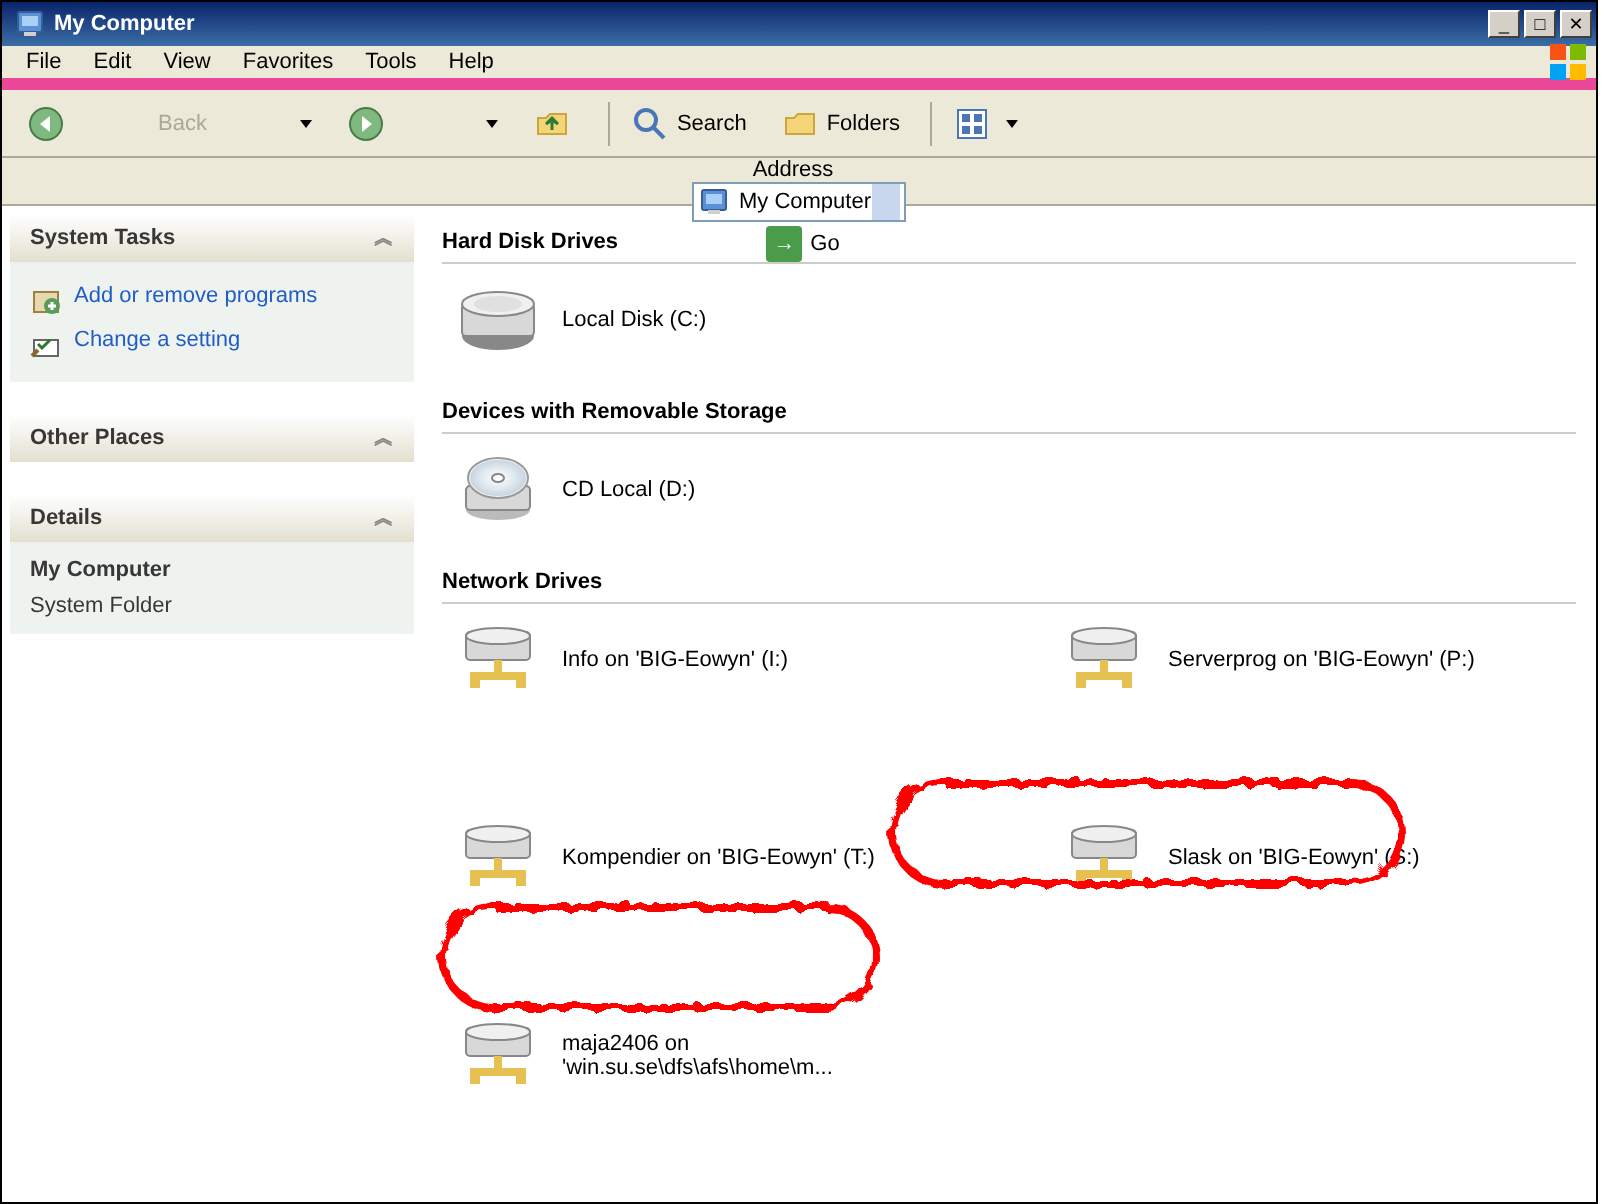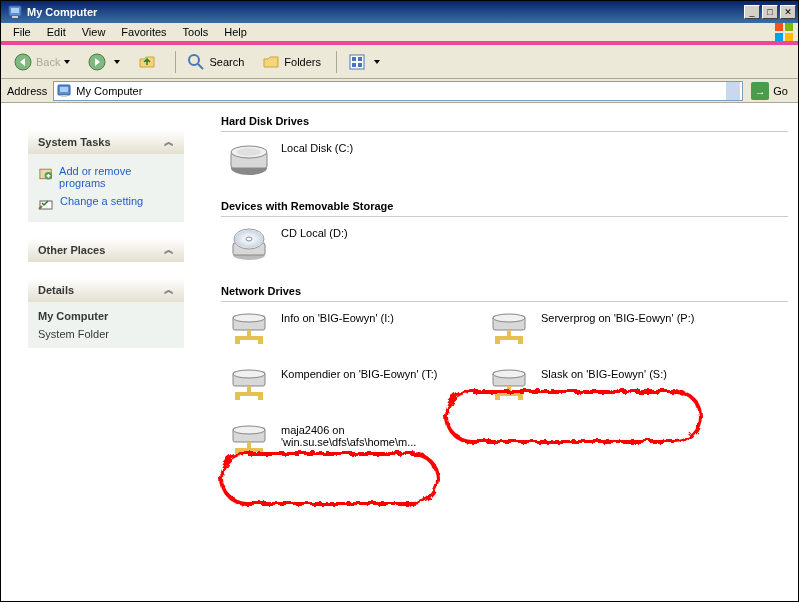--- a/index.html
+++ b/index.html
@@ -2,53 +2,53 @@
 <html><head>
 <meta charset="utf-8">
 <style>
 * { box-sizing: border-box; margin: 0; padding: 0; font-family: Tahoma, sans-serif; font-size: 11px; }
 body { background: #fff; }
 .window { width: 799px; height: 602px; border: 1px solid #000; background: #fff; display: flex; flex-direction: column; }
 .titlebar { background: linear-gradient(to bottom, #0a246a, #3a6ea5); height: 22px; display: flex; align-items: center; color: #fff; padding: 0 2px; }
 .titlebar .icon { width: 16px; height: 16px; margin: 0 4px; }
 .titlebar .title { font-weight: bold; flex: 1; }
 .titlebar .winbtn { width: 16px; height: 14px; background: #d4d0c8; border: 1px solid #fff; border-right-color: #404040; border-bottom-color: #404040; margin-left: 2px; display: flex; align-items: center; justify-content: center; font-size: 9px; color: #000; cursor: pointer; }
-.menubar { background: #ece9d8; height: 22px; display: flex; align-items: center; padding: 0 4px; border-bottom: 4px solid #ec4899; position: relative; }
+.menubar { background: #ece9d8; height: 22px; display: flex; align-items: center; padding: 0 4px; border-bottom: 6px solid #ec4899; position: relative; }
 .menubar .menuitem { padding: 3px 8px; cursor: pointer; }
 .menubar .winlogo { position: absolute; right: 4px; width: 20px; height: 20px; }
 .toolbar { background: #ece9d8; height: 34px; display: flex; align-items: center; padding: 0 6px; border-bottom: 1px solid #aca899; }
 .toolbar .btn { display: flex; align-items: center; padding: 2px 6px; margin-right: 4px; cursor: pointer; border: 1px solid transparent; border-radius: 3px; height: 26px; }
-.toolbar .btn.disabled { color: #aca899; cursor: default; }
+.toolbar .btn.disabled { color: #aca899; cursor: default; gap: 43px; }
 .toolbar .btn .ico { width: 18px; height: 18px; margin-right: 4px; }
 .toolbar .drop { width: 0; height: 0; border-left: 3px solid transparent; border-right: 3px solid transparent; border-top: 4px solid #000; margin-left: 4px; }
 .toolbar .sep { width: 1px; height: 22px; background: #aca899; margin: 0 4px; }
-.addressbar { background: #ece9d8; height: 24px; display: flex; align-items: center; padding: 0 6px; border-bottom: 1px solid #aca899; }
+.addressbar { background: #ece9d8; height: 24px; display: flex; align-items: center; padding: 0 6px; border-bottom: 1px solid #aca899; flex-direction: column; }
 .addressbar .label { margin-right: 6px; }
 .addressbar .addrbox { flex: 1; background: #fff; border: 1px solid #7f9db9; height: 20px; display: flex; align-items: center; padding: 0 2px; }
 .addressbar .addrbox .ico2 { width: 16px; height: 16px; margin-right: 4px; }
 .addressbar .addrbox span { flex: 1; }
 .addressbar .addrbox .drop2 { width: 14px; background: #c9d8ef; height: 18px; display: flex; align-items: center; justify-content: center; }
 .addressbar .gobtn { display: flex; align-items: center; margin-left: 4px; padding: 2px 4px; cursor: pointer; }
 .addressbar .gobtn .goicon { width: 18px; height: 18px; background: #4a9b4a; border-radius: 2px; margin-right: 4px; display: flex; align-items: center; justify-content: center; color: #fff; }
 .content { flex: 1; display: flex; overflow: hidden; }
-.sidebar { width: 210px; padding: 26px; background: #fff; }
+.sidebar { width: 210px; padding: 3px; background: #fff; }
 .panel { background: #eff3ef; border: 1px solid #fff; margin-bottom: 14px; border-radius: 2px; }
 .panel-header { background: linear-gradient(to bottom, #fff, #e3e0d0); padding: 5px 10px; display: flex; align-items: center; justify-content: space-between; font-weight: bold; color: #373737; cursor: pointer; }
 .panel-header .chev { font-size: 10px; color: #888; }
 .panel-body { padding: 8px 10px; }
 .panel-body .link { display: flex; align-items: flex-start; padding: 3px 0; color: #215dc6; cursor: pointer; }
 .panel-body .link .lico { width: 16px; height: 16px; margin-right: 6px; }
 .panel-body .dettitle { font-weight: bold; color: #373737; }
 .panel-body .detsub { color: #373737; margin-top: 6px; }
 .main { flex: 1; padding: 6px 10px; overflow: auto; position: relative; }
 .section-title { font-weight: bold; padding: 6px 0 4px; border-bottom: 1px solid #ccc; margin-bottom: 10px; }
-.item-row { display: flex; align-items: flex-start; margin-bottom: 16px; padding-left: 8px; }
+.item-row { display: flex; align-items: center; margin-bottom: 16px; padding-left: 8px; }
 .item-row .drvico { width: 40px; height: 36px; margin-right: 12px; flex-shrink: 0; }
 .item-row .drvlabel { color: #000; }
-.net-grid { display: flex; flex-wrap: wrap; }
+.net-grid { display: flex; flex-wrap: wrap; gap: 43px; }
 .net-grid .item-row { width: 260px; margin-right: 0; margin-bottom: 20px; }
 .net-grid .drvlabel { width: 160px; }
 .annotation { position: absolute; border: 4px solid #ff0000; border-radius: 28px; pointer-events: none; filter: url(#rough); }
 .ann1 { left: 443px; top: 388px; width: 258px; height: 54px; }
 .ann2 { left: 218px; top: 450px; width: 220px; height: 54px; }
 svg.defs { position: absolute; width: 0; height: 0; }
 </style>
 </head>
 <body>
 

